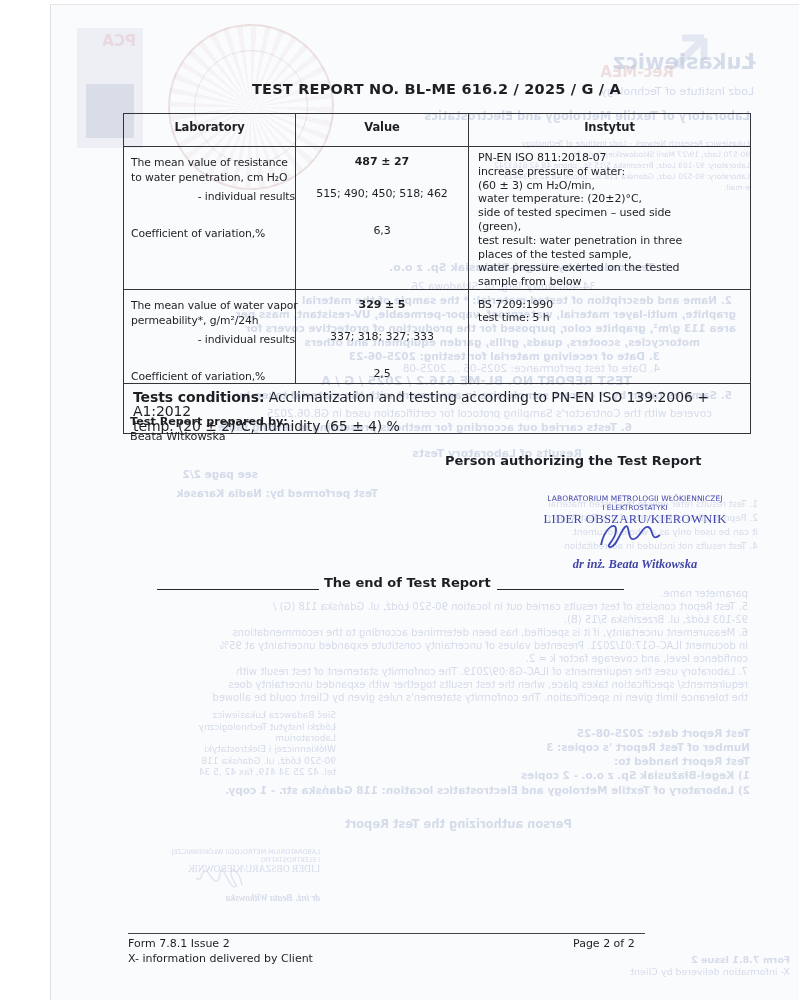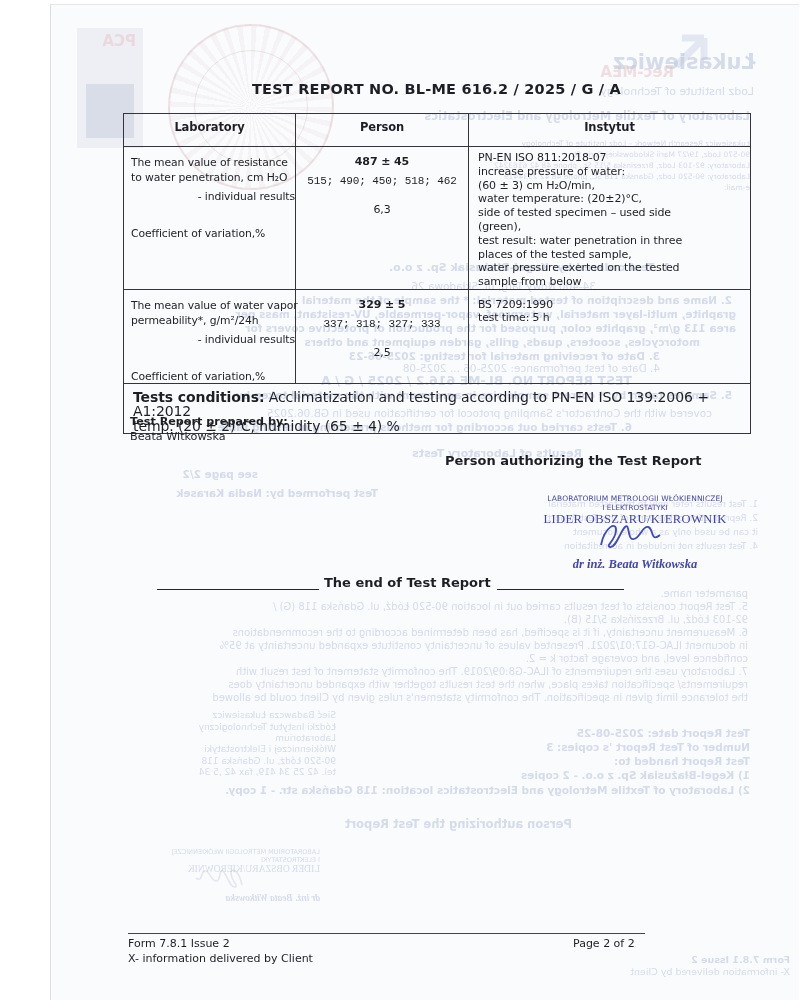--- a/index.html
+++ b/index.html
@@ -29,22 +29,22 @@
   table.report{position:absolute;left:123px;top:113px;width:627px;border-collapse:collapse;
          table-layout:fixed;font-size:10.8px;letter-spacing:-0.1px;}
   table.report th, table.report td{border:1.6px solid #34343a;vertical-align:top;padding:0;
          background:transparent;}
   table.report th{font-size:11.5px;font-weight:bold;text-align:center;padding-top:6px;height:26px;}
   .p-main{font-weight:normal;white-space:pre;padding:8px 0 0 7px;line-height:15px;}
   .p-ind{margin-top:5px;padding-left:7px;text-align:right;}
   .p-cv{margin-top:24px;padding-left:7px;}
   .c-val{text-align:center;font-size:11px;}
   .v-main{font-weight:bold;padding-top:8px;}
-  .v-ind{margin-top:7px;font-family:Liberation Mono, monospace;}
-  .v-cv{margin-top:16px;}
+  .v-ind{margin-top:19px;}
+  .v-cv{margin-top:24px;}
   .r-text{padding:4px 6px 0 9px;white-space:pre-line;line-height:13.8px;font-size:11px;}
   .r-std{font-weight:normal;padding:8px 0 0 9px;}
   .r-note{padding-left:9px;line-height:14px;}
   .cond-cell{padding:6px 8px 0 9px !important;line-height:14.5px;font-size:14px;}
   .prepared{position:absolute;left:130px;top:414px;font-size:11.2px;line-height:15px;}
   .prepared .lbl{font-weight:bold;}
   .authorizing{position:absolute;left:445px;top:453px;width:300px;font-weight:bold;font-size:13px;}
   .stamp{position:absolute;left:535px;top:494px;width:200px;text-align:center;color:#4145a8;}
   .stamp .s1{font-size:7.5px;letter-spacing:.1px;white-space:nowrap;}
   .stamp .s2{font-size:7.2px;}
@@ -145,32 +145,32 @@
 
     <table class="report">
       <colgroup>
           <col style="width:172px">
           <col style="width:173px">
           <col style="width:282px">
         </colgroup>
       <tbody>
           <tr>
         <th>Laboratory</th>
-        <th>Person</th>
+        <th>Value</th>
         <th>Instytut</th>
       </tr>
       <tr style="height:140px;">
         <td>
           <div class="p-main">The mean value of resistance
 to water penetration, cm H₂O</div>
           <div class="p-ind">- individual results</div>
           <div class="p-cv">Coefficient of variation,%</div>
         </td>
         <td class="c-val">
-          <div class="v-main">487 ± 45</div>
+          <div class="v-main">487 ± 27</div>
           <div class="v-ind">515; 490; 450; 518; 462</div>
           <div class="v-cv">6,3</div>
         </td>
         <td>
           <div class="r-text">PN-EN ISO 811:2018-07
 increase pressure of water:
 (60 ± 3) cm H₂O/min,
 water temperature: (20±2)°C,
 side of tested specimen – used side
 (green),

